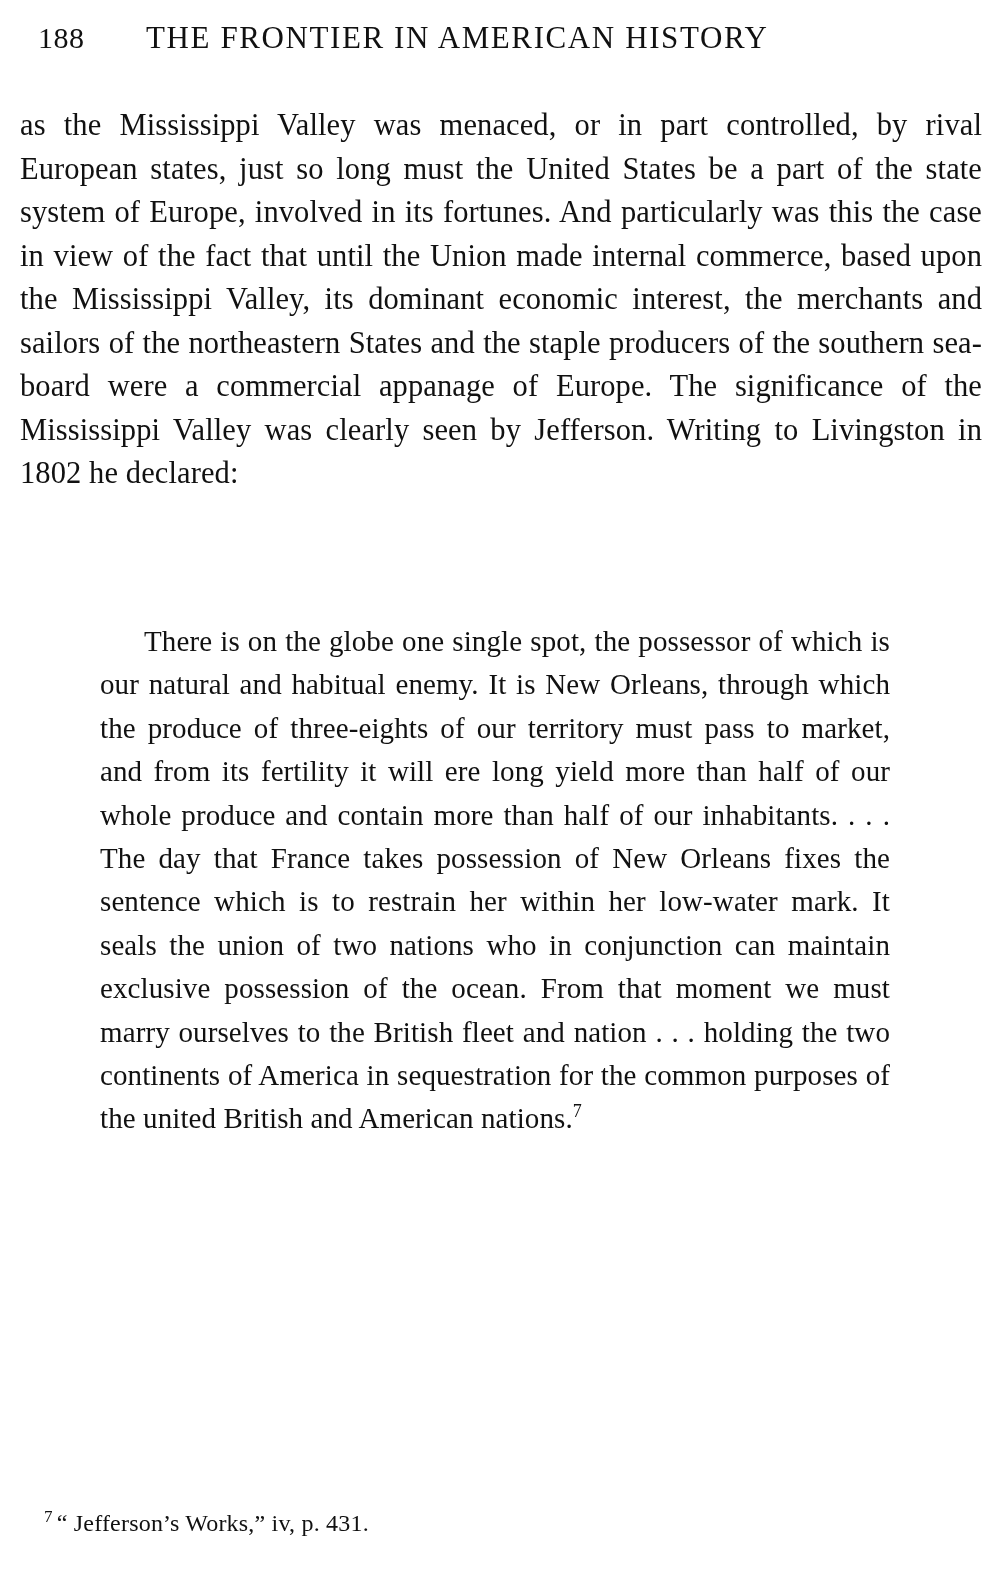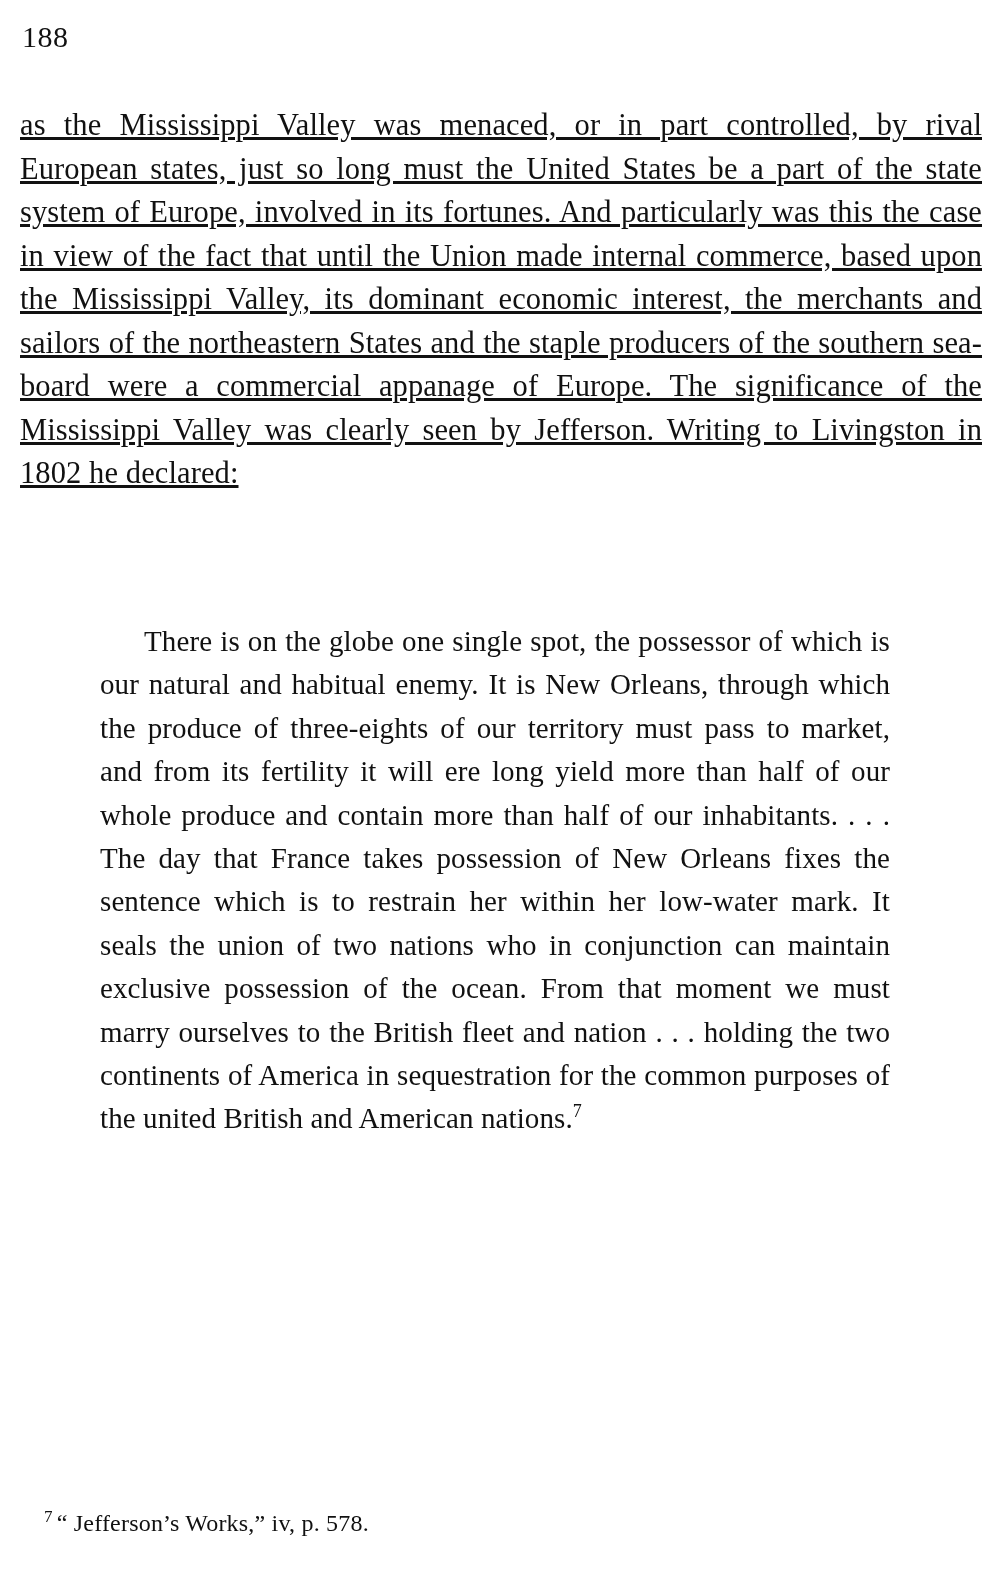--- a/index.html
+++ b/index.html
@@ -32,38 +32,38 @@
     height: 44px;
     display: flex;
     align-items: baseline;
   }
   .folio {
     font-size: 30px;
     letter-spacing: 0.5px;
     font-weight: 400;
     width: 108px;
     flex: 0 0 auto;
+    margin-left: 16px;
   }
   .head-title {
     font-size: 31px;
     letter-spacing: 1.6px;
     white-space: nowrap;
     font-weight: 400;
   }
   
   .body-block {
     position: absolute;
     left: 20px;
     width: 962px;
     font-size: 30.5px;
     line-height: 43.5px;
     text-align: justify;
     text-justify: inter-word;
     letter-spacing: 0.1px;
-    text-decoration: underline;
   }
   .body-block p {
     margin: 0;
   }
   #para-1 {
     top: 104px;
   }
   #para-2 {
     top: 1325px;
     text-indent: 44px;
@@ -114,28 +114,29 @@
     background: transparent;
   }
 </style>
 </head>
 <body>
 
 <div class="page">
 
   <div class="running-head">
     <span class="folio">188</span>
+    <span class="head-title">THE FRONTIER IN AMERICAN HISTORY</span>
   </div>
 
   <div class="body-block" id="para-1">
     <p>as the Mississippi Valley was menaced, or in part controlled, by rival European states, just so long must the United States be a part of the state system of Europe, involved in its fortunes. And particularly was this the case in view of the fact that until the Union made internal commerce, based upon the Mississippi Valley, its dominant economic interest, the merchants and sailors of the northeastern States and the staple producers of the southern sea-board were a commercial appanage of Europe. The significance of the Mississippi Valley was clearly seen by Jefferson. Writing to Livingston in 1802 he declared:</p>
   </div>
 
   <div class="blockquote">
     <p><span>There is on the globe one single spot, the possessor of which is our natural and habitual enemy. It is New Orleans, through which the produce of three-eights of our territory must pass to market, and from its fertility it will ere long yield more than half of our whole produce and contain more than half of our inhabitants. . . . The day that France takes possession of New Orleans fixes the sentence which is to restrain her within her low-water mark. It seals the union of two nations who in conjunction can maintain exclusive possession of the ocean. From that moment we must marry ourselves to the British fleet and nation . . . holding the two continents of America in sequestration for the common purposes of the united British and American nations.</span><span class="sup">7</span></p>
   </div>
 
 
   <div class="footnote">
-    <span class="fn-mark">7</span><span>“ Jefferson’s Works,” iv, p. 578.</span>
+    <span class="fn-mark">7</span><span>“ Jefferson’s Works,” iv, p. 431.</span>
   </div>
 
 </div>
 
 </body></html>

